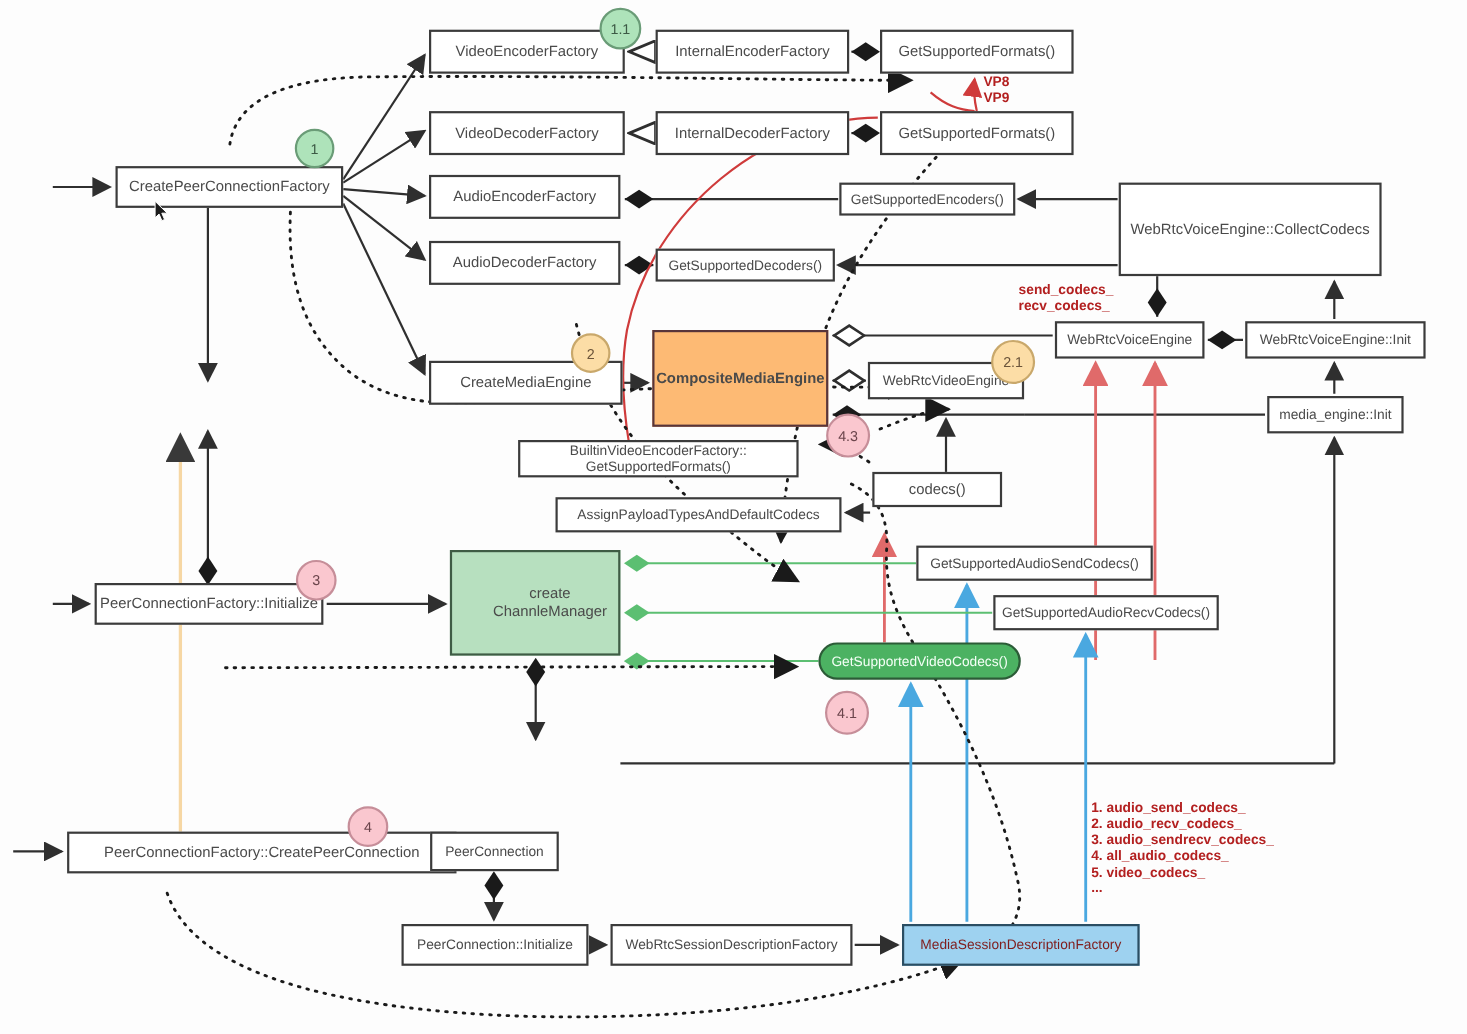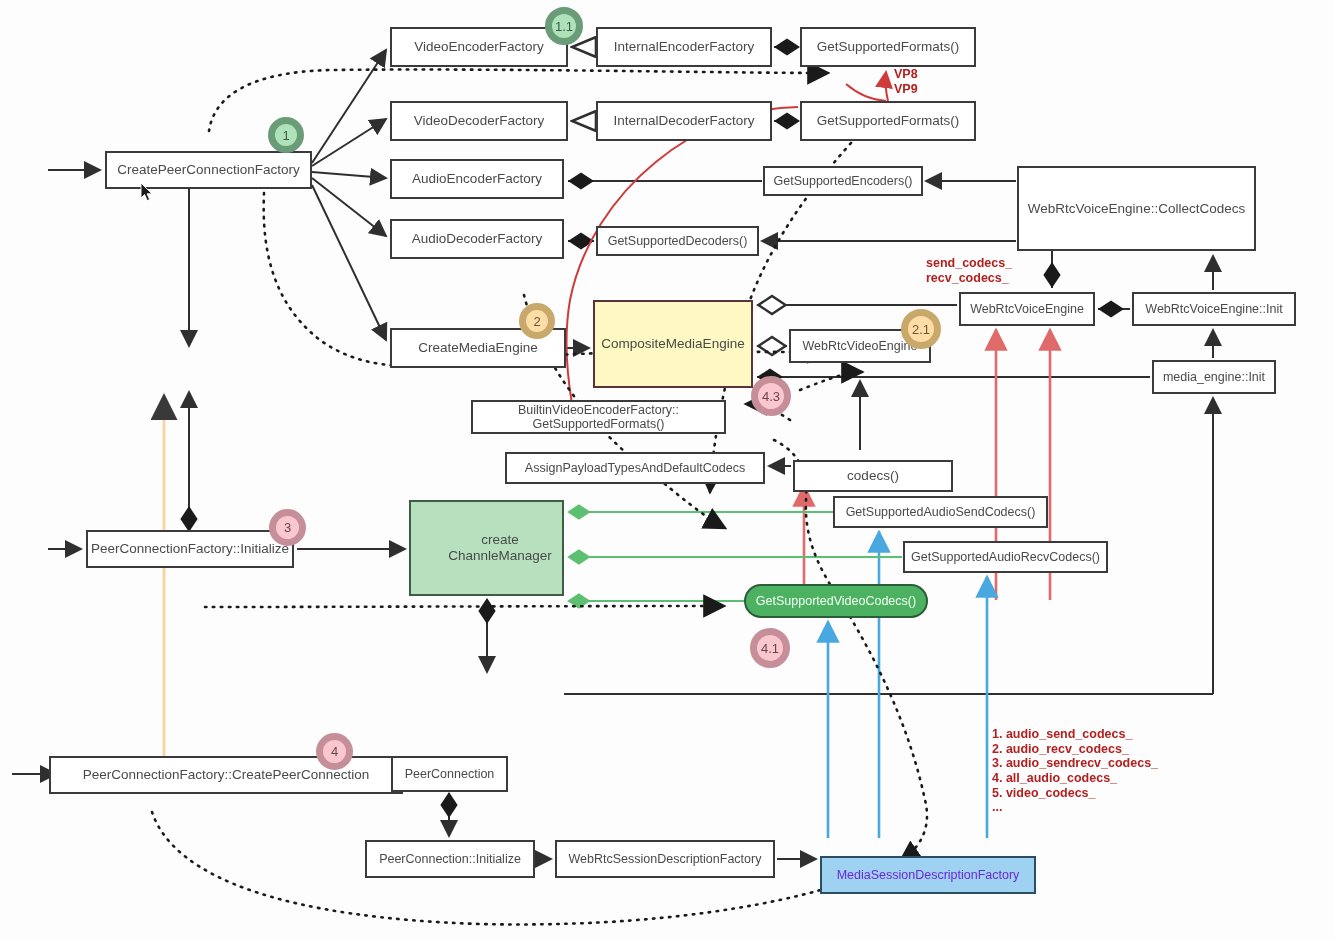--- a/index.html
+++ b/index.html
@@ -2,26 +2,26 @@
 <html><head>
 <meta charset="utf-8">
 <style>
   html,body{margin:0;padding:0;background:#ffffff;}
   body{font-family:"Liberation Sans","DejaVu Sans",sans-serif;}
   #canvas{position:relative;width:1334px;height:940px;overflow:hidden;background:#fdfdfd;}
   #edges{position:absolute;left:0;top:0;width:1334px;height:940px;}
   .node{position:absolute;box-sizing:border-box;border:2px solid #3b3b3b;background:#ffffff;
         display:flex;align-items:center;justify-content:center;text-align:center;
         color:#4a4a4a;font-size:13.5px;line-height:1.15;padding:2px 4px;}
-  .node.pink{background:#fef9c3;border-color:#58353a;}
+  .node.pink{background:#fdba74;border-color:#58353a;font-weight:bold;}
   .node.green-l{background:#b7e0bf;border-color:#3f5c45;padding-left:31px;}
   .node.green-d{background:#4cb262;border-color:#2c5c37;color:#f4fff6;border-radius:17px;}
-  .node.blue{background:#9ed2f0;border-color:#2b4e63;color:#6d28d9;margin-top:16px;}
+  .node.blue{background:#9ed2f0;border-color:#2b4e63;color:#7f1d1d;}
   .badge{position:absolute;border-radius:50%;display:flex;align-items:center;justify-content:center;
-         font-size:13px;color:#5a4646;border:7px solid #8b5cf6;box-sizing:border-box;}
+         font-size:13px;color:#5a4646;border:2px solid #8b5cf6;box-sizing:border-box;}
   .badge.g{background:#aee3ba;border-color:#6a9c77;color:#3c5a45;}
   .badge.o{background:#fcdda6;border-color:#c9a86b;color:#6b543a;}
   .badge.p{background:#fac7cf;border-color:#c68e99;color:#6b454c;}
   .lbl{position:absolute;color:#b32020;font-size:12.5px;font-weight:bold;line-height:1.17;white-space:pre;}
   #cursor{position:absolute;width:14px;height:20px;}
 </style>
 </head>
 <body>
 
 <div id="canvas">
@@ -143,21 +143,21 @@
       <path d="M205,607 C340,607 560,606 724,606" marker-end="url(#ahd)"></path>
       <path d="M800,390 C830,378 848,372 862,372" marker-end="url(#ahd)"></path>
       <path d="M774,440 C798,452 808,470 806,500 C804,540 820,570 840,600 C880,665 910,730 925,800 C932,828 920,848 900,862" marker-end="url(#ahd)"></path>
       <path d="M790,420 C775,410 762,404 746,404" marker-end="url(#ahd)"></path>
       <path d="M152,812 C175,880 290,918 480,924 C650,928 790,906 875,872" marker-end="url(#ahd)"></path>
     </g>
   </svg>
 
   <div class="node" style="left:105px;top:151px;width:207px;height:38px">CreatePeerConnectionFactory</div>
   <div class="node" style="left:86px;top:530px;width:208px;height:38px">PeerConnectionFactory::Initialize</div>
-  <div class="node" style="left:49px;top:756px;width:354px;height:38px">PeerConnectionFactory::CreatePeerConnection</div>
+  <div class="node" style="left:61px;top:756px;width:354px;height:38px">PeerConnectionFactory::CreatePeerConnection</div>
 
   <div class="node" style="left:390px;top:27px;width:178px;height:40px">VideoEncoderFactory</div>
   <div class="node" style="left:390px;top:101px;width:178px;height:40px">VideoDecoderFactory</div>
   <div class="node" style="left:390px;top:159px;width:174px;height:40px">AudioEncoderFactory</div>
   <div class="node" style="left:390px;top:219px;width:174px;height:40px">AudioDecoderFactory</div>
 
   <div class="node" style="left:596px;top:27px;width:176px;height:40px">InternalEncoderFactory</div>
   <div class="node" style="left:596px;top:101px;width:176px;height:40px">InternalDecoderFactory</div>
   <div class="node" style="left:800px;top:27px;width:176px;height:40px">GetSupportedFormats()</div>
   <div class="node" style="left:800px;top:101px;width:176px;height:40px">GetSupportedFormats()</div>
@@ -169,21 +169,21 @@
   <div class="node" style="left:1132px;top:292px;width:164px;height:34px;font-size:12.5px">WebRtcVoiceEngine::Init</div>
   <div class="node" style="left:1152px;top:360px;width:124px;height:34px;font-size:12.5px">media_engine::Init</div>
 
   <div class="node" style="left:390px;top:328px;width:176px;height:40px">CreateMediaEngine</div>
   <div class="node pink" style="left:593px;top:300px;width:160px;height:88px">CompositeMediaEngine</div>
   <div class="node" style="left:789px;top:329px;width:142px;height:34px;font-size:12.5px">WebRtcVideoEngine</div>
 
   <div class="node" style="left:471px;top:400px;width:255px;height:34px;font-size:12.5px;white-space:pre-line">BuiltinVideoEncoderFactory::
 GetSupportedFormats()</div>
   <div class="node" style="left:505px;top:452px;width:260px;height:32px;font-size:12.5px">AssignPayloadTypesAndDefaultCodecs</div>
-  <div class="node" style="left:793px;top:460px;width:160px;height:32px">codecs()</div>
+  <div class="node" style="left:793px;top:429px;width:118px;height:32px">codecs()</div>
 
   <div class="node green-l" style="left:409px;top:500px;width:155px;height:96px">create ChannleManager</div>
   <div class="node" style="left:833px;top:496px;width:215px;height:32px;font-size:12.5px">GetSupportedAudioSendCodecs()</div>
   <div class="node" style="left:903px;top:541px;width:205px;height:32px;font-size:12.5px">GetSupportedAudioRecvCodecs()</div>
   <div class="node green-d" style="left:744px;top:584px;width:184px;height:34px;font-size:12.5px">GetSupportedVideoCodecs()</div>
 
   <div class="node" style="left:391px;top:756px;width:117px;height:36px;font-size:12.5px">PeerConnection</div>
   <div class="node" style="left:365px;top:840px;width:170px;height:38px;font-size:12.5px">PeerConnection::Initialize</div>
   <div class="node" style="left:555px;top:840px;width:220px;height:38px;font-size:12.5px">WebRtcSessionDescriptionFactory</div>
   <div class="node blue" style="left:820px;top:840px;width:216px;height:38px;font-size:12.5px">MediaSessionDescriptionFactory</div>

